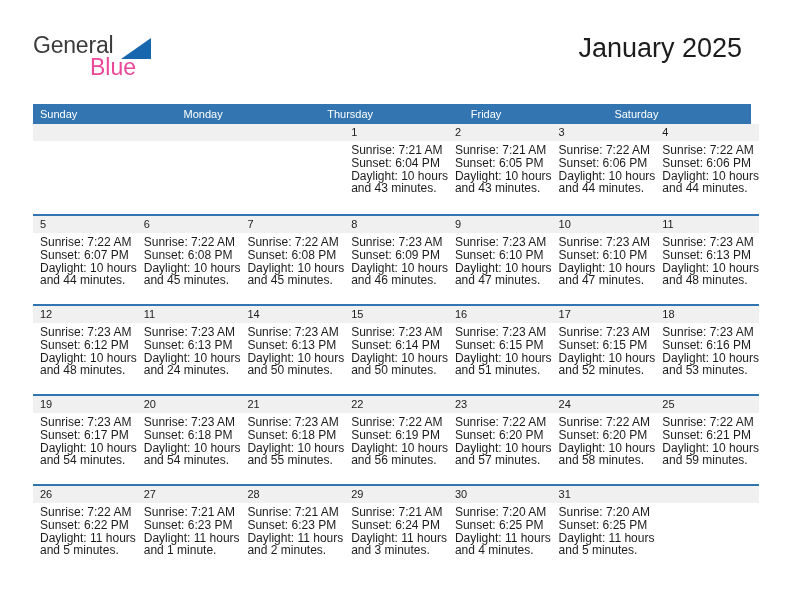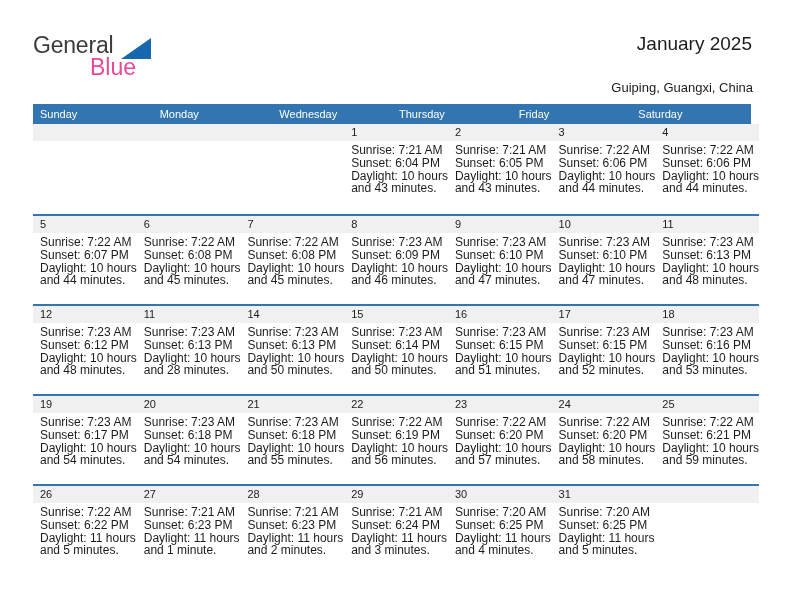--- a/index.html
+++ b/index.html
@@ -60,23 +60,23 @@
     left: 88px;
     top: 5px;
     width: 0;
     height: 0;
     border-left: 30px solid transparent;
     border-bottom: 21px solid #1667ad;
   }
 
   .title {
     position: absolute;
-    right: 36px;
+    right: 46px;
     top: 33px;
-    font-size: 19px;
+    font-size: 27px;
     color: #1c1c1c;
     text-align: right;
     white-space: nowrap;
   }
   .subtitle {
     position: absolute;
     right: 35px;
     top: 80px;
     font-size: 13px;
     color: #1c1c1c;
@@ -154,28 +154,26 @@
 
   <div class="top">
 
     <div class="logo">
       <span class="logo-general">General</span>
       <span class="logo-tri"></span>
       <span class="logo-blue">Blue</span>
     </div>
 
     <div class="title">January 2025</div>
-    <div class="subtitle">Guiping, Guangxi, China</div>
   </div>
 
   <div class="calendar">
     <div class="weekhead">
       <div class="wh">Sunday</div>
       <div class="wh">Monday</div>
-      <div class="wh">Wednesday</div>
       <div class="wh">Thursday</div>
       <div class="wh">Friday</div>
       <div class="wh">Saturday</div>
     </div>
     <div id="weeks-container">
         <div class="week">
           <div class="cell empty">
             <div class="daynum"></div>
           </div>
           <div class="cell empty">
@@ -295,21 +293,21 @@
               <div>Daylight: 10 hours</div>
               <div>and 48 minutes.</div>
             </div>
           </div>
           <div class="cell">
             <div class="daynum">11</div>
             <div class="info">
               <div>Sunrise: 7:23 AM</div>
               <div>Sunset: 6:13 PM</div>
               <div>Daylight: 10 hours</div>
-              <div>and 28 minutes.</div>
+              <div>and 24 minutes.</div>
             </div>
           </div>
           <div class="cell">
             <div class="daynum">14</div>
             <div class="info">
               <div>Sunrise: 7:23 AM</div>
               <div>Sunset: 6:13 PM</div>
               <div>Daylight: 10 hours</div>
               <div>and 50 minutes.</div>
             </div>

